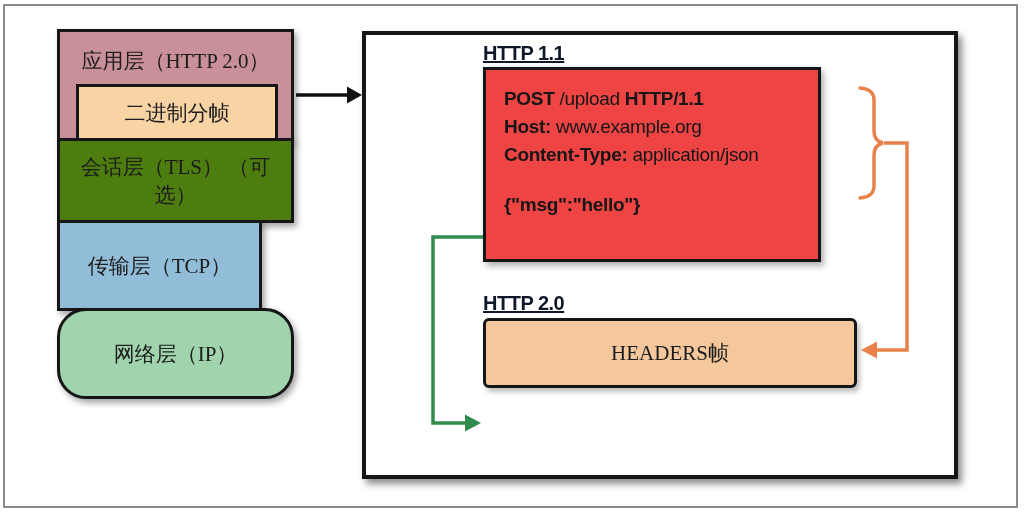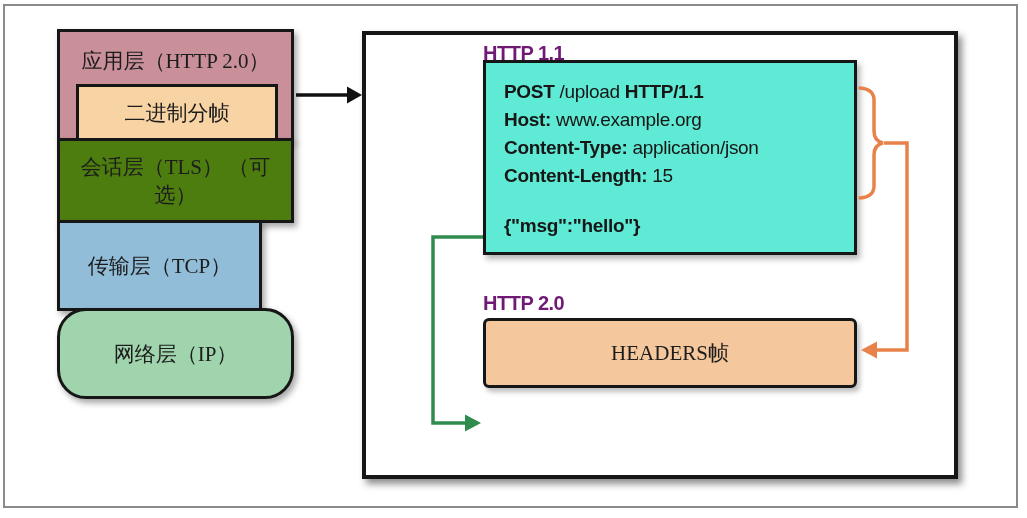--- a/index.html
+++ b/index.html
@@ -47,29 +47,30 @@
     background: #ffffff;
     border-width: 4px;
     box-shadow: 4px 5px 7px rgba(0,0,0,0.45);
     display: block;
   }
   .panel-label {
     position: absolute;
     font-weight: 700;
     font-size: 20px;
     letter-spacing: -0.5px;
-    color: #701a75;
+    color: #0f172a;
     font-family: "Liberation Sans", sans-serif;
+    text-decoration: underline;
   }
   .label-http11 { left: 483px; top: 42px; }
   .label-http20 { left: 483px; top: 292px; }
 
   .request-box {
-    left: 483px; top: 60px; width: 374px; height: 195px;
-    background: #5eead4;
+    left: 483px; top: 67px; width: 338px; height: 195px;
+    background: #ef4444;
     box-shadow: 3px 4px 6px rgba(0,0,0,0.3);
     display: block;
     padding: 15px 0 0 18px;
     font-size: 19px;
     line-height: 28px;
     color: #161616;
     letter-spacing: -0.3px;
     text-align: left;
   }
   .request-box .req-line { white-space: pre-wrap; }
@@ -122,21 +123,20 @@
   </div>
 
   <div class="box framing-panel"></div>
 
   <div class="panel-label label-http11">HTTP 1.1</div>
 
   <div class="box request-box">
     <div class="req-line"><b>POST</b><span> /upload </span><b>HTTP/1.1</b></div>
     <div class="req-line"><b>Host:</b><span> www.example.org</span></div>
     <div class="req-line"><b>Content-Type:</b><span> application/json</span></div>
-    <div class="req-line"><b>Content-Length:</b><span> 15</span></div>
     <div class="req-gap"></div>
     <div class="req-line"><b>{"msg":"hello"}</b></div>
   </div>
 
   <div class="panel-label label-http20">HTTP 2.0</div>
 
   <div class="box cjk-serif frame-headers">
     <span>HEADERS帧</span>
   </div>
 

